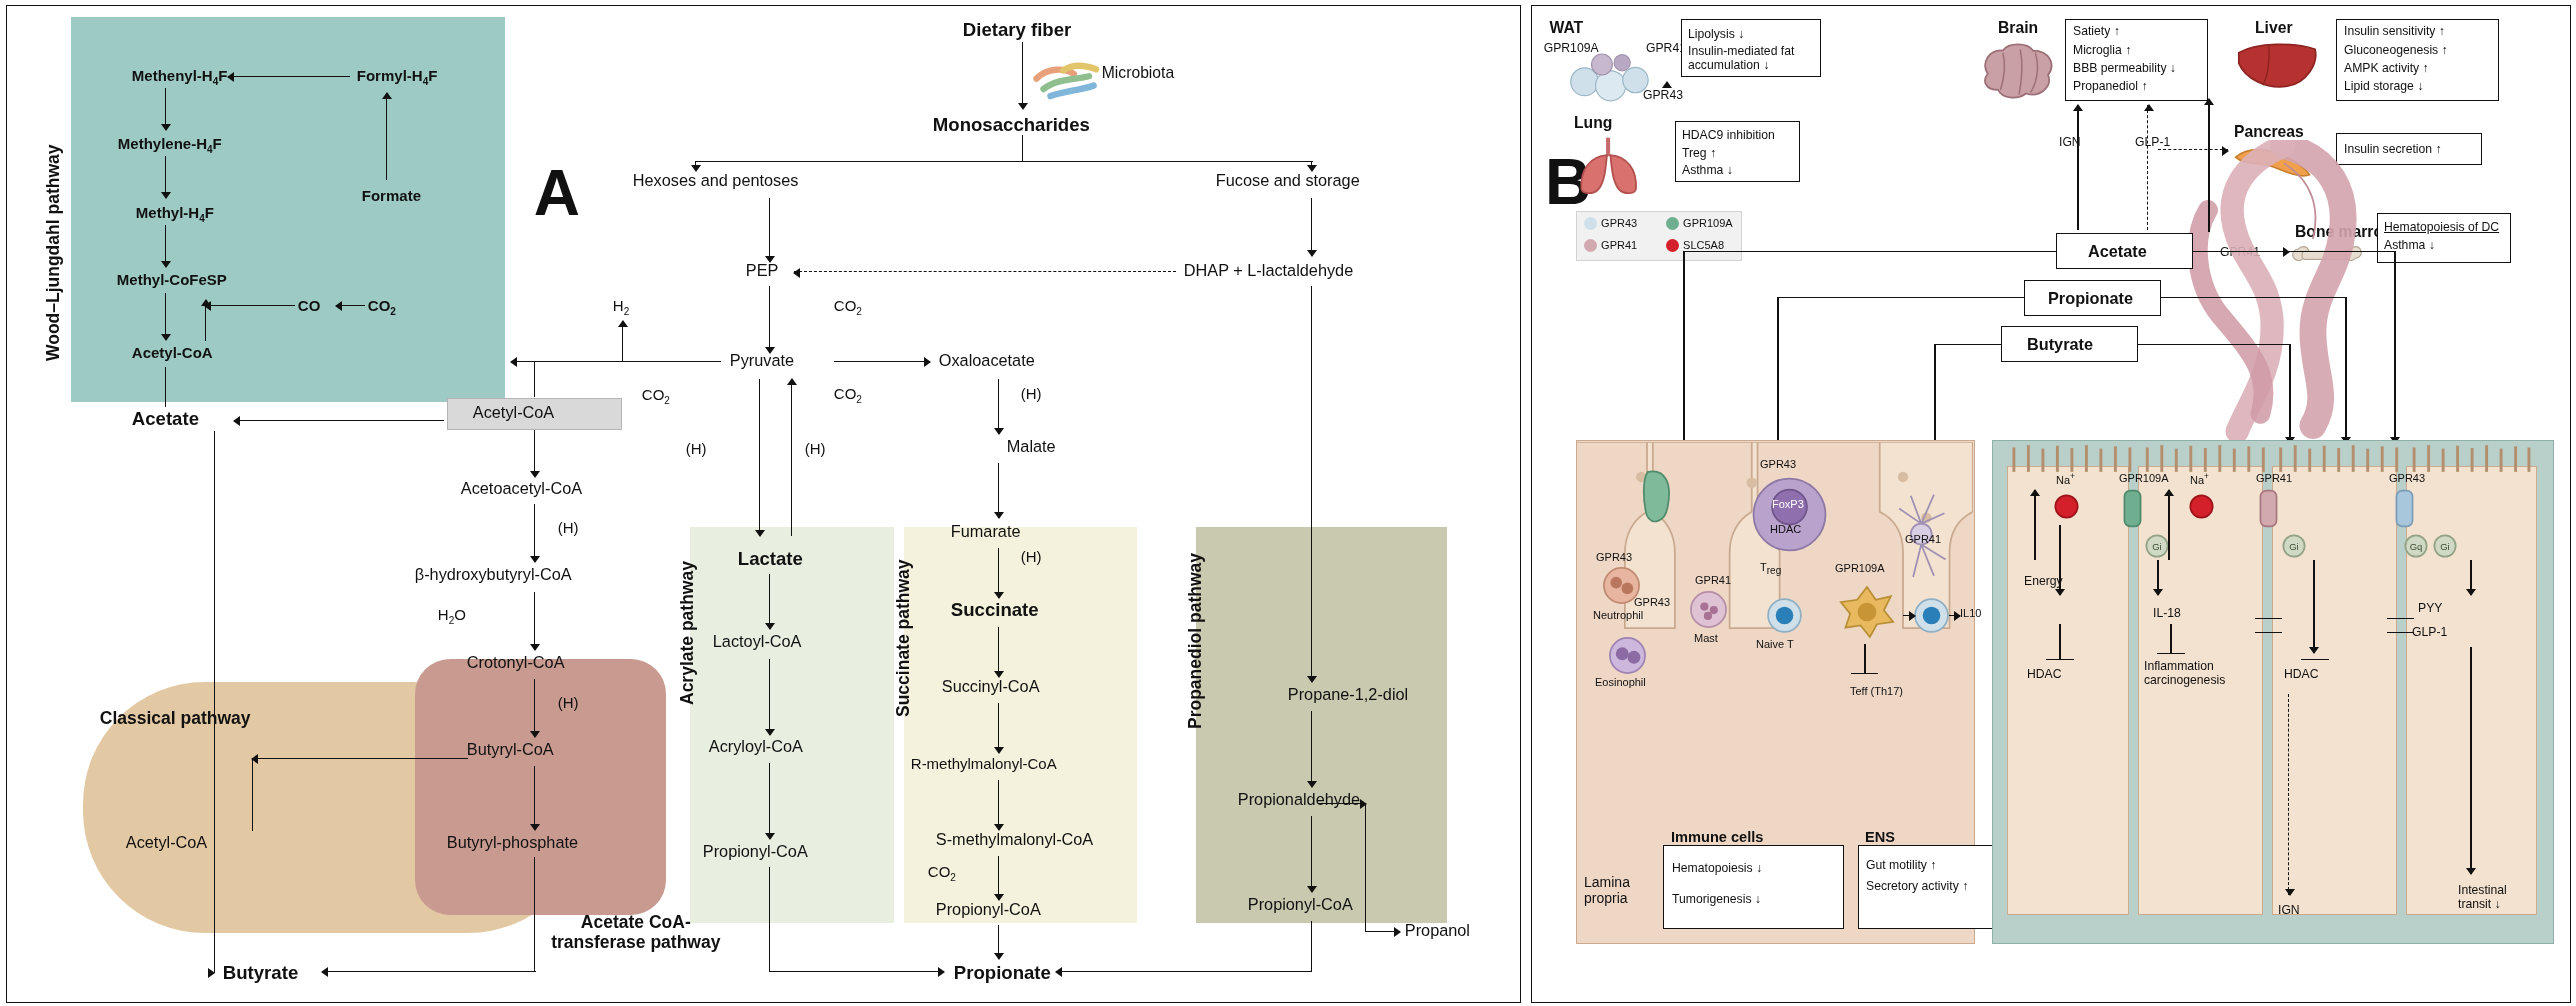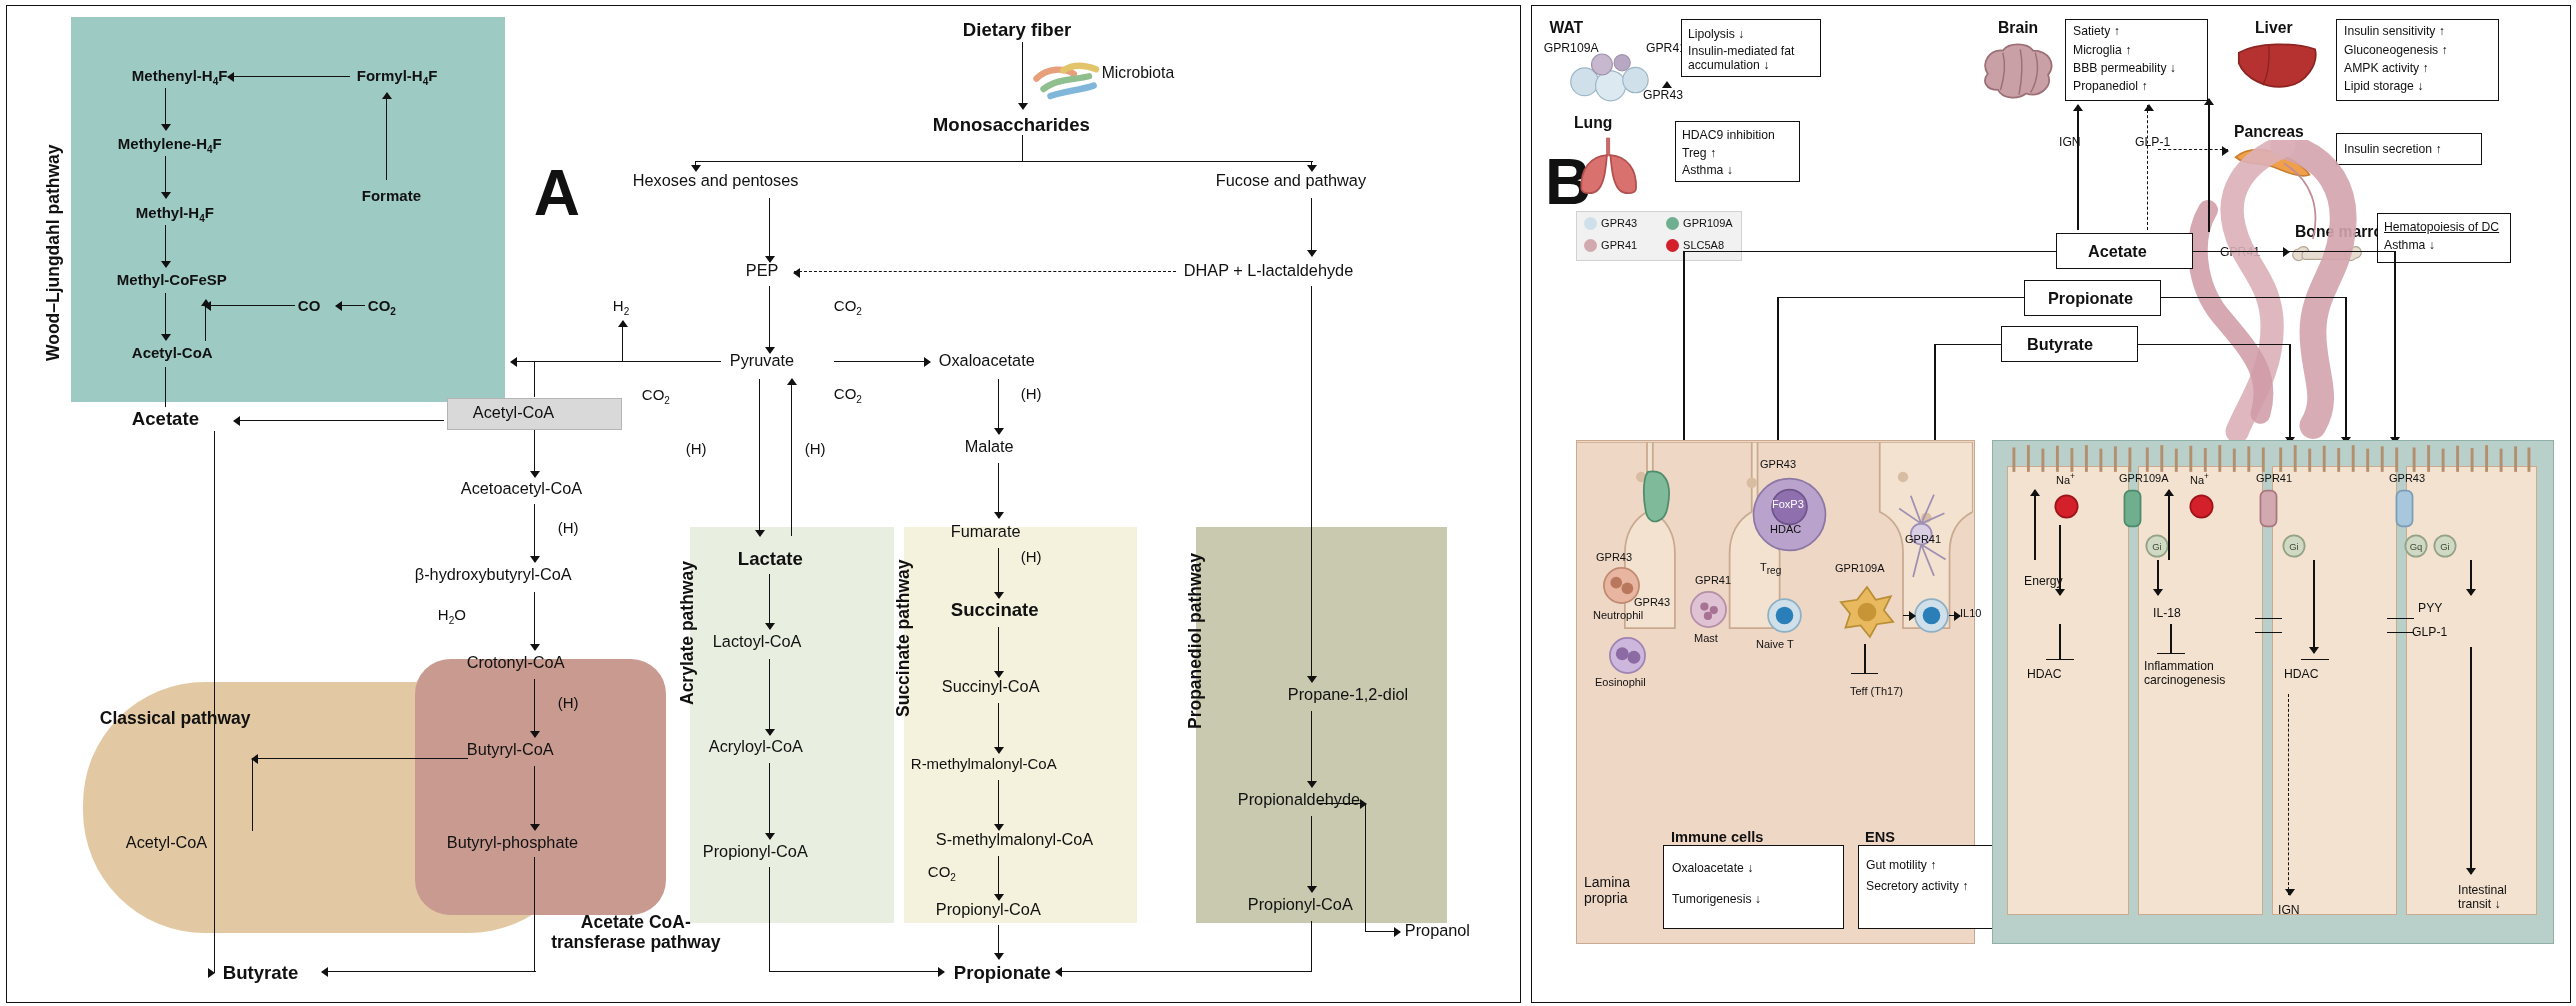--- a/index.html
+++ b/index.html
@@ -84,21 +84,21 @@
       <path d="M52,16 C70,4 92,8 108,14" stroke="#e2c46a" stroke-width="11" fill="none" stroke-linecap="round"></path>
     </svg>
 
     <div class="vline arrowdown" style="left:1015px;top:36px;height:67px;"></div>
     <div class="vline" style="left:1015px;top:129px;height:26px;"></div>
     <div class="hline" style="left:688px;top:155px;width:618px;"></div>
     <div class="vline arrowdown" style="left:688px;top:155px;height:10.5px;"></div>
     <div class="vline arrowdown" style="left:1304px;top:155px;height:10.5px;"></div>
 
     <div class="lbl" style="left:626px;top:165px;font-size:16.3px;">Hexoses and pentoses</div>
-    <div class="lbl" style="left:1209px;top:165px;font-size:16.3px;">Fucose and pathway</div>
+    <div class="lbl" style="left:1209px;top:165px;font-size:16.3px;">Fucose and storage</div>
 
     <div class="vline arrowdown" style="left:762px;top:192px;height:64px;"></div>
     <div class="lbl" style="left:739px;top:255px;font-size:16.3px;">PEP</div>
     <div class="lbl" style="left:1177px;top:255px;font-size:16.3px;">DHAP + L-lactaldehyde</div>
     <div class="hline dash arrowleft" style="left:787px;top:265px;width:382px;"></div>
 
     <div class="vline arrowdown" style="left:1304px;top:192px;height:58px;"></div>
 
     <div class="vline arrowdown" style="left:762px;top:280px;height:67px;"></div>
     <div class="lbl" style="left:723px;top:345px;font-size:16.3px;">Pyruvate</div>
@@ -150,21 +150,21 @@
     <div class="lbl" style="left:798px;top:434px;font-size:15px;">(H)</div>
     <div class="vline arrowdown" style="left:762px;top:568px;height:55px;"></div>
     <div class="lbl" style="left:706px;top:626px;font-size:16.3px;">Lactoyl-CoA</div>
     <div class="vline arrowdown" style="left:762px;top:653px;height:76px;"></div>
     <div class="lbl" style="left:702px;top:731px;font-size:16.3px;">Acryloyl-CoA</div>
     <div class="vline arrowdown" style="left:762px;top:757px;height:76px;"></div>
     <div class="lbl" style="left:696px;top:836px;font-size:16.3px;">Propionyl-CoA</div>
 
     <div class="vline arrowdown" style="left:991px;top:373px;height:55px;"></div>
     <div class="lbl" style="left:1014px;top:379px;font-size:15px;">(H)</div>
-    <div class="lbl" style="left:958px;top:431px;font-size:16.3px;text-align:center;">Malate</div>
+    <div class="lbl" style="left:1000px;top:431px;font-size:16.3px;text-align:center;">Malate</div>
     <div class="vline arrowdown" style="left:991px;top:457px;height:55px;"></div>
     <div class="lbl" style="left:944px;top:516px;font-size:16.3px;">Fumarate</div>
     <div class="vline arrowdown" style="left:991px;top:542px;height:50px;"></div>
     <div class="lbl" style="left:1014px;top:542px;font-size:15px;">(H)</div>
     <div class="lbl b" style="left:944px;top:593px;font-size:18.6px;">Succinate</div>
     <div class="vline arrowdown" style="left:991px;top:621px;height:50px;"></div>
     <div class="lbl" style="left:935px;top:671px;font-size:16.3px;">Succinyl-CoA</div>
     <div class="vline arrowdown" style="left:991px;top:697px;height:50px;"></div>
     <div class="lbl" style="left:904px;top:749px;font-size:15px;">R-methylmalonyl-CoA</div>
     <div class="vline arrowdown" style="left:991px;top:774px;height:50px;"></div>
@@ -385,21 +385,21 @@
     <div class="lbl tiny2" style="left:373px;top:527px;">GPR41</div>
 
     <div class="lbl tiny2" style="left:318px;top:679px;">Teff (Th17)</div>
     <div class="vline" style="left:332px;top:638px;height:29px;"></div>
     <div class="hline" style="left:319px;top:667px;width:27px;"></div>
 
     <div class="lbl" style="left:52px;top:868px;font-size:14px;">Lamina<br>propria</div>
 
     <div class="box wbox" style="left:131px;top:839px;width:181px;height:84px;background:#fff;"></div>
     <div class="lbl b" style="left:139px;top:823px;font-size:14.6px;">Immune cells</div>
-    <div class="lbl tiny" style="left:140px;top:855px;">Oxaloacetate ↓</div>
+    <div class="lbl tiny" style="left:140px;top:855px;">Hematopoiesis ↓</div>
     <div class="lbl tiny" style="left:140px;top:886px;">Tumorigenesis ↓</div>
 
     <div class="box wbox" style="left:326px;top:839px;width:163px;height:84px;background:#fff;"></div>
     <div class="lbl b" style="left:333px;top:823px;font-size:14.6px;">ENS</div>
     <div class="lbl tiny" style="left:334px;top:852px;">Gut motility ↑</div>
     <div class="lbl tiny" style="left:334px;top:873px;width:143px;white-space:normal;">Secretory activity ↑</div>
 
     <div class="box" style="left:460px;top:434px;width:562px;height:504px;background:#b9cfc9;border:1.2px solid #8fb0a8;"></div>
     <div class="box" style="left:475px;top:460px;width:122px;height:449px;background:#f3e2cf;border:1.2px solid #cbab8e;"></div>
     <div class="box" style="left:606px;top:460px;width:125px;height:449px;background:#f3e2cf;border:1.2px solid #cbab8e;"></div>

